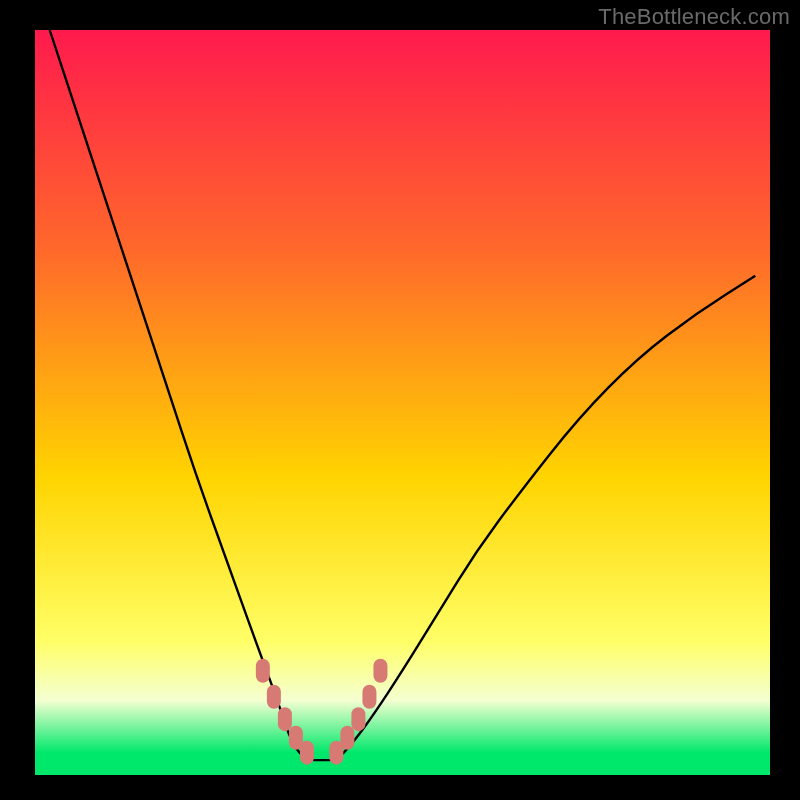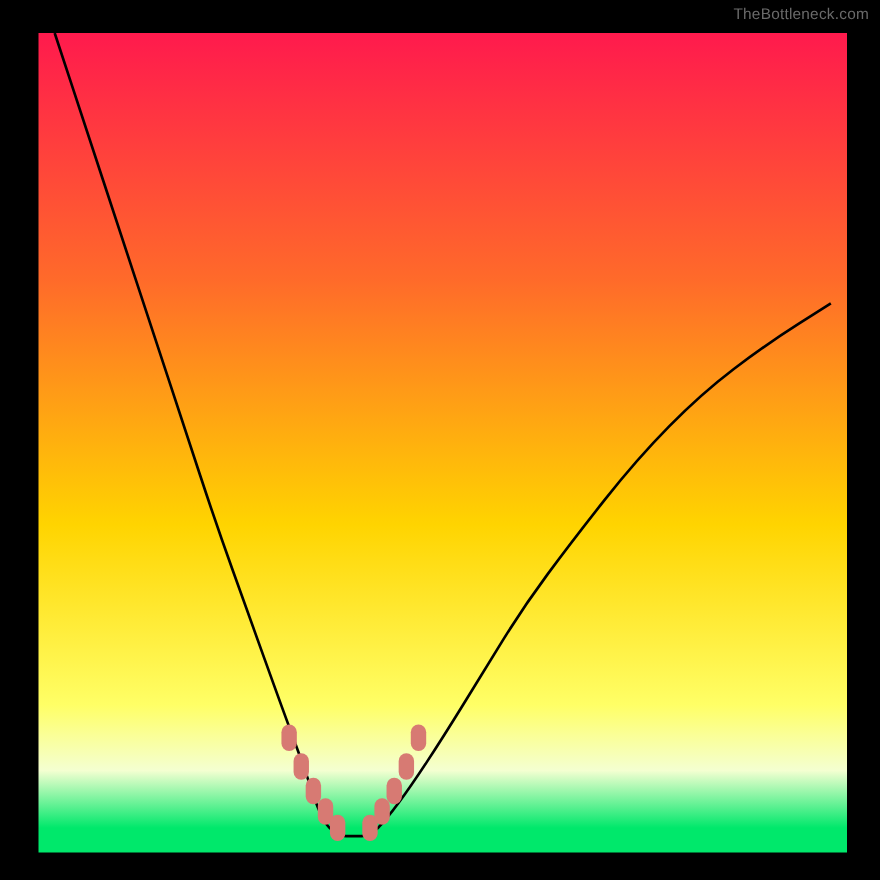--- a/index.html
+++ b/index.html
@@ -17,21 +17,21 @@
     left: 0;
     width: 800px;
     height: 800px;
     background: #000;
   }
   .watermark {
     position: absolute;
     top: 4px;
     right: 10px;
     color: #6a6a6a;
-    font-size: 14px;
+    font-size: 22px;
     font-weight: 400;
     letter-spacing: 0.2px;
     z-index: 10;
   }
   svg {
     position: absolute;
     top: 0;
     left: 0;
   }
 </style>

